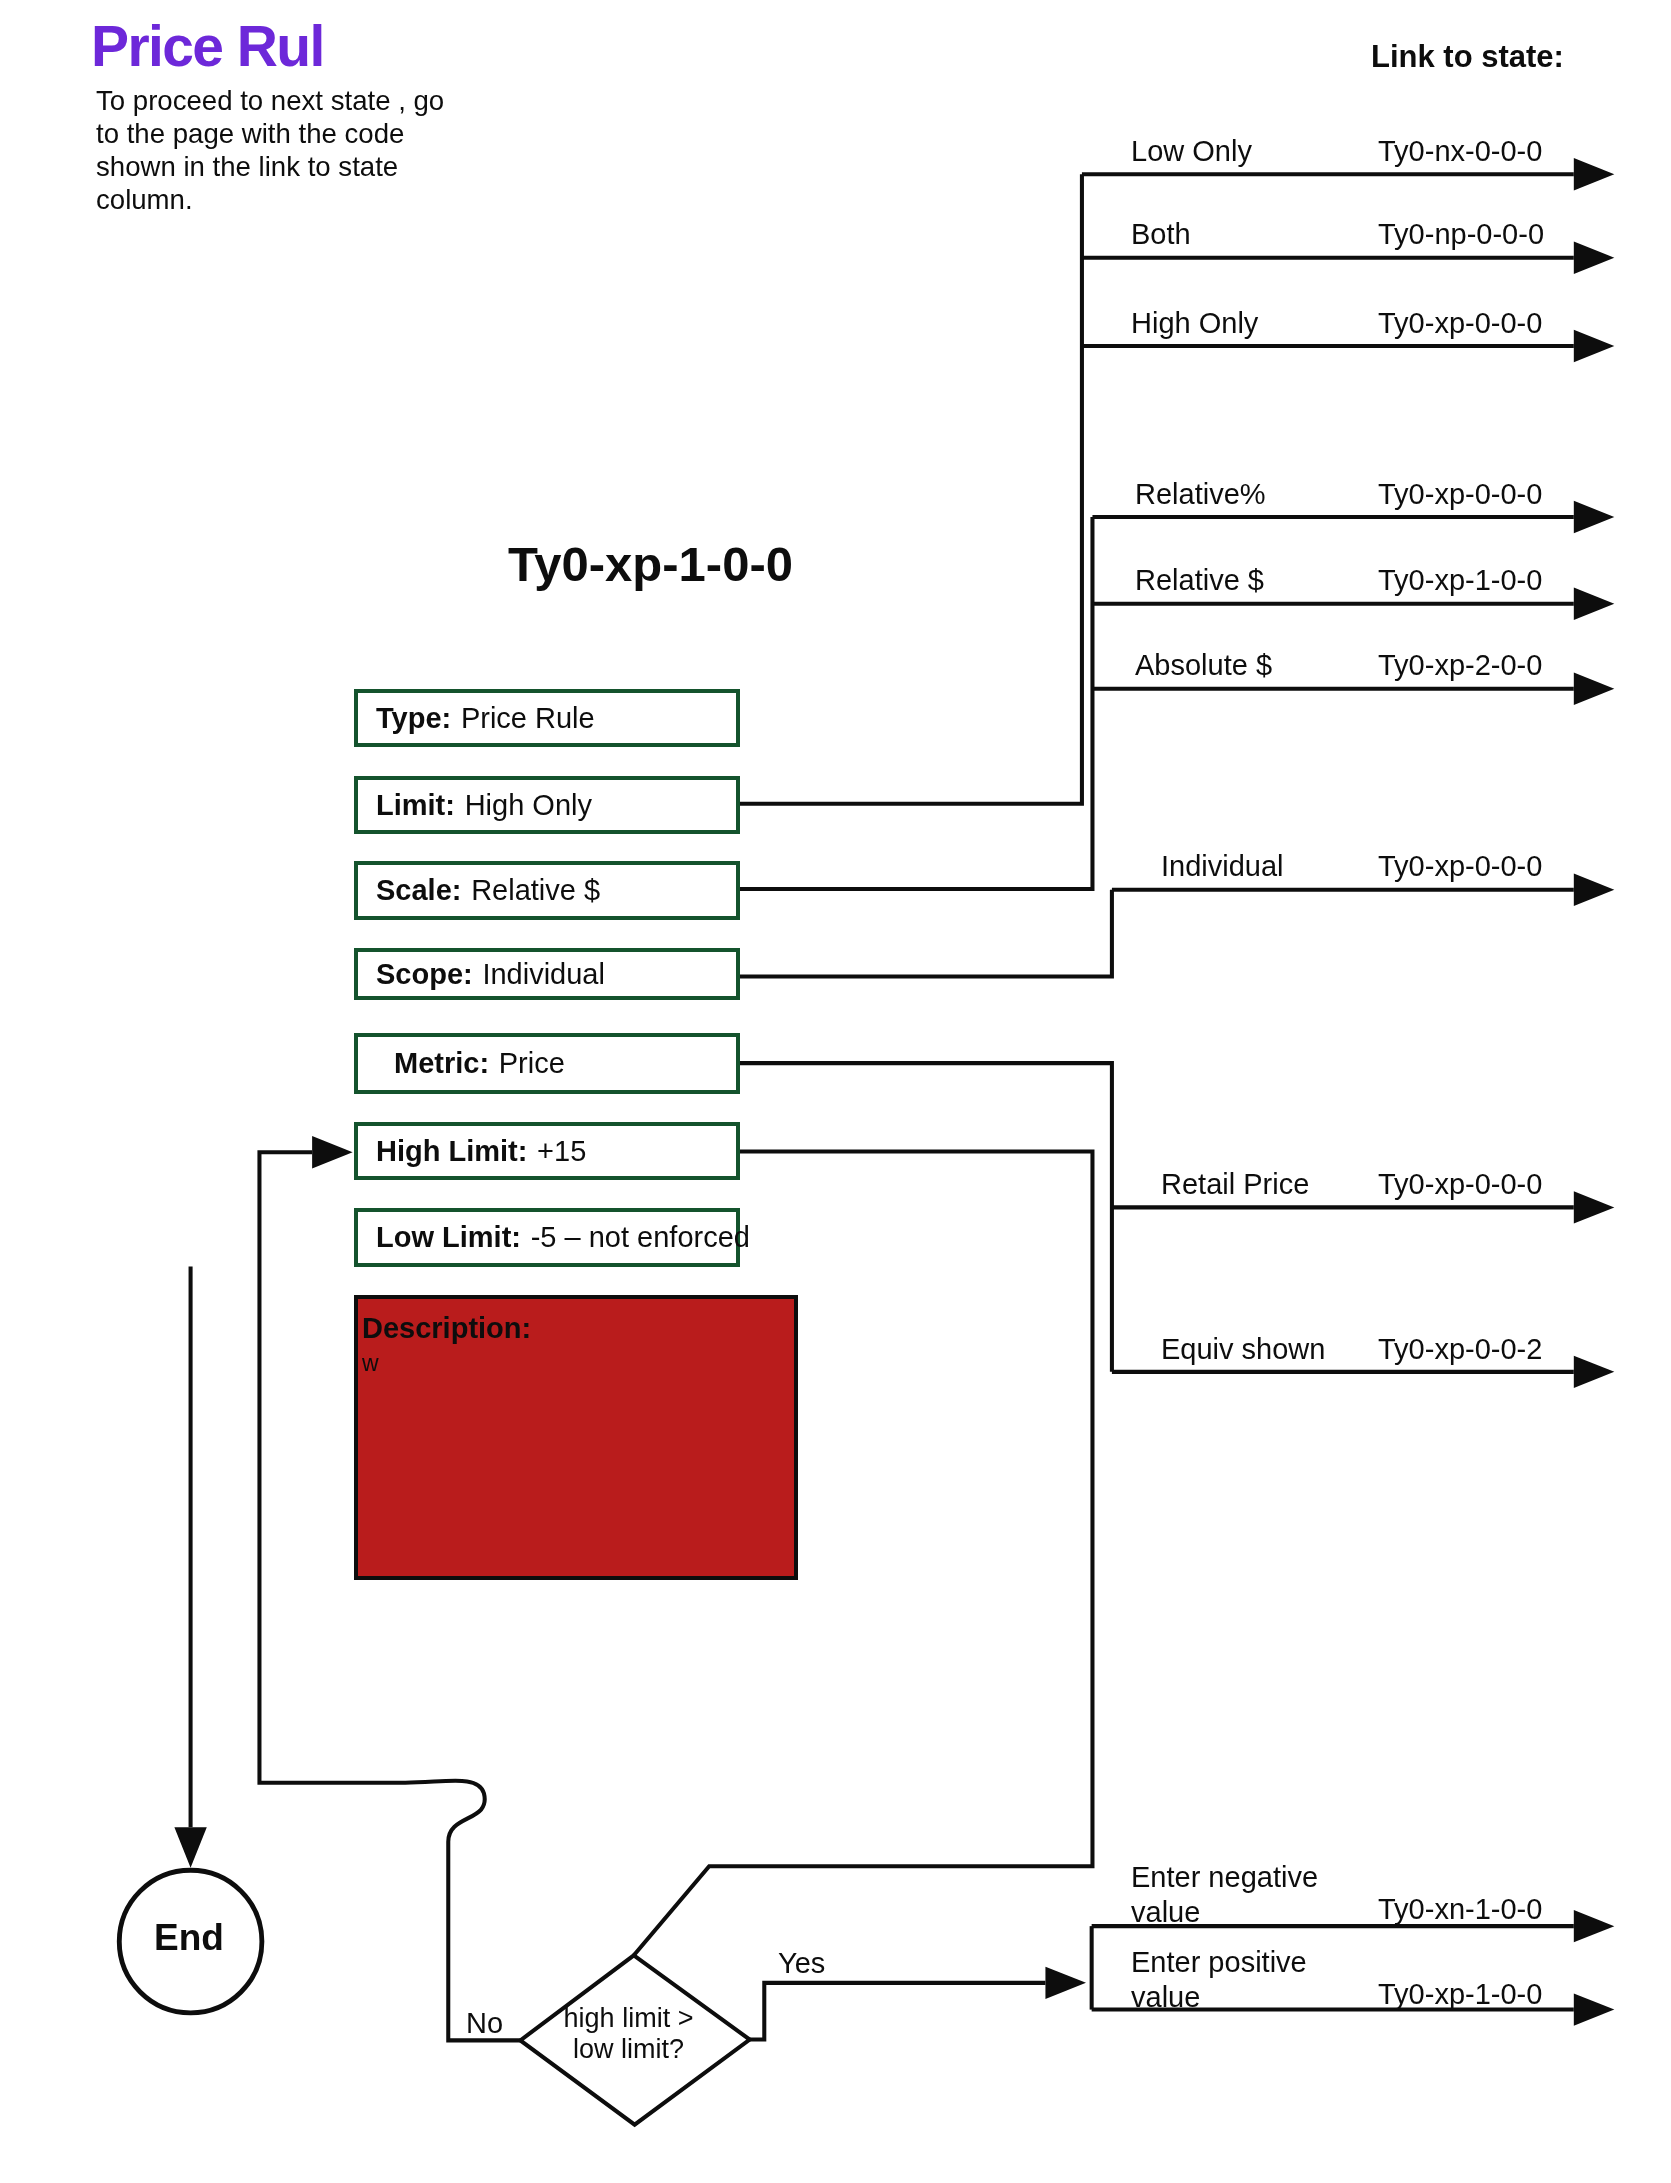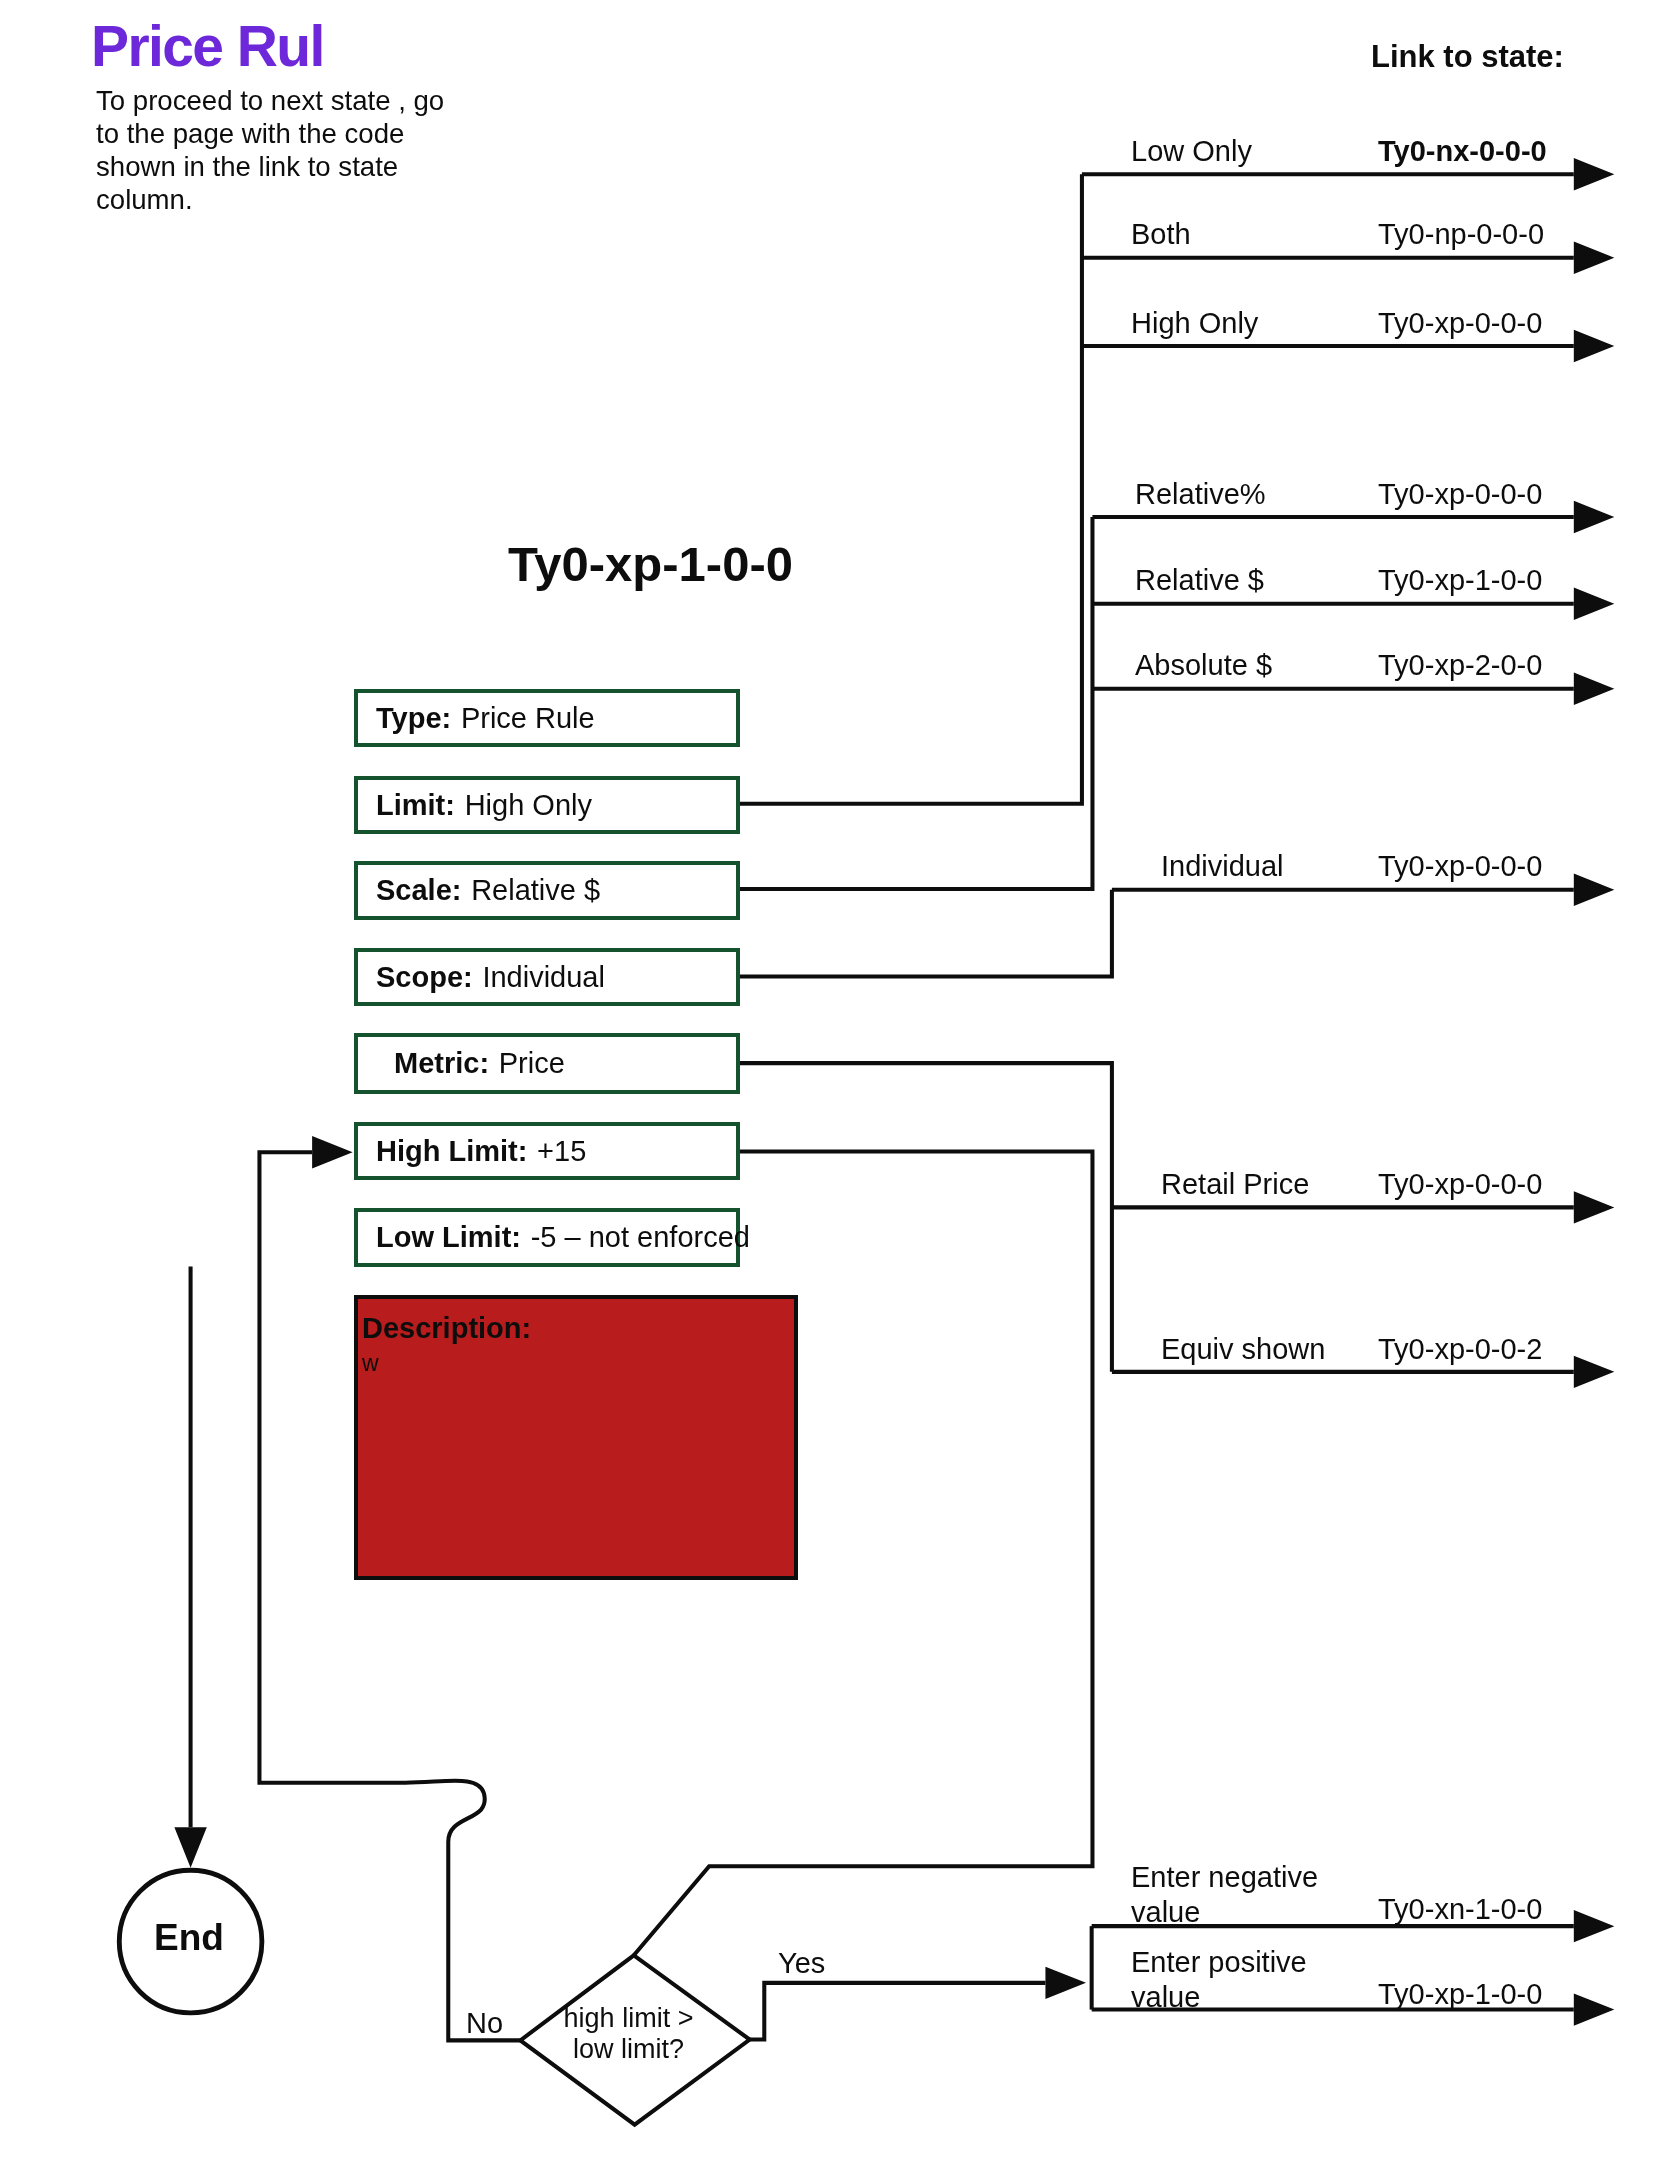--- a/index.html
+++ b/index.html
@@ -105,21 +105,21 @@
 
   <div class="abs title" style="left:91px;top:13px;">Price Rul</div>
   <div class="abs intro pre" style="left:96px;top:84px;">To proceed to next state , go
 to the page with the code
 shown in the link to state
 column.</div>
   <div class="abs link-header" style="left:1371px;top:39px;">Link to state:</div>
   <div class="abs state-heading" style="left:508px;top:536px;">Ty0-xp-1-0-0</div>
 
   <div class="abs row-label" style="left:1131px;top:134px;">Low Only</div>
-  <div class="abs row-code" style="left:1378px;top:134px;font-weight:bold;">Ty0-nx-0-0-0</div>
+  <div class="abs row-code" style="left:1378px;top:134px;">Ty0-nx-0-0-0</div>
 
   <div class="abs row-label" style="left:1131px;top:217px;">Both</div>
   <div class="abs row-code" style="left:1378px;top:217px;">Ty0-np-0-0-0</div>
 
   <div class="abs row-label" style="left:1131px;top:306px;">High Only</div>
   <div class="abs row-code" style="left:1378px;top:306px;">Ty0-xp-0-0-0</div>
 
   <div class="abs row-label" style="left:1135px;top:477px;">Relative%</div>
   <div class="abs row-code" style="left:1378px;top:477px;">Ty0-xp-0-0-0</div>
 
@@ -151,21 +151,21 @@
     <span class="val">Price Rule</span>
   </div>
   <div class="attr-box" style="top:776px;height:58px;">
     <span class="lbl">Limit:</span>
     <span class="val">High Only</span>
   </div>
   <div class="attr-box" style="top:861px;height:59px;">
     <span class="lbl">Scale:</span>
     <span class="val">Relative $</span>
   </div>
-  <div class="attr-box" style="top:948px;height:58px;">
+  <div class="attr-box" style="top:948px;height:52px;">
     <span class="lbl">Scope:</span>
     <span class="val">Individual</span>
   </div>
   <div class="attr-box" style="top:1033px;height:61px;padding-left:36px;">
     <span class="lbl">Metric:</span>
     <span class="val">Price</span>
   </div>
   <div class="attr-box" style="top:1122px;height:58px;">
     <span class="lbl">High Limit:</span>
     <span class="val">+15</span>

